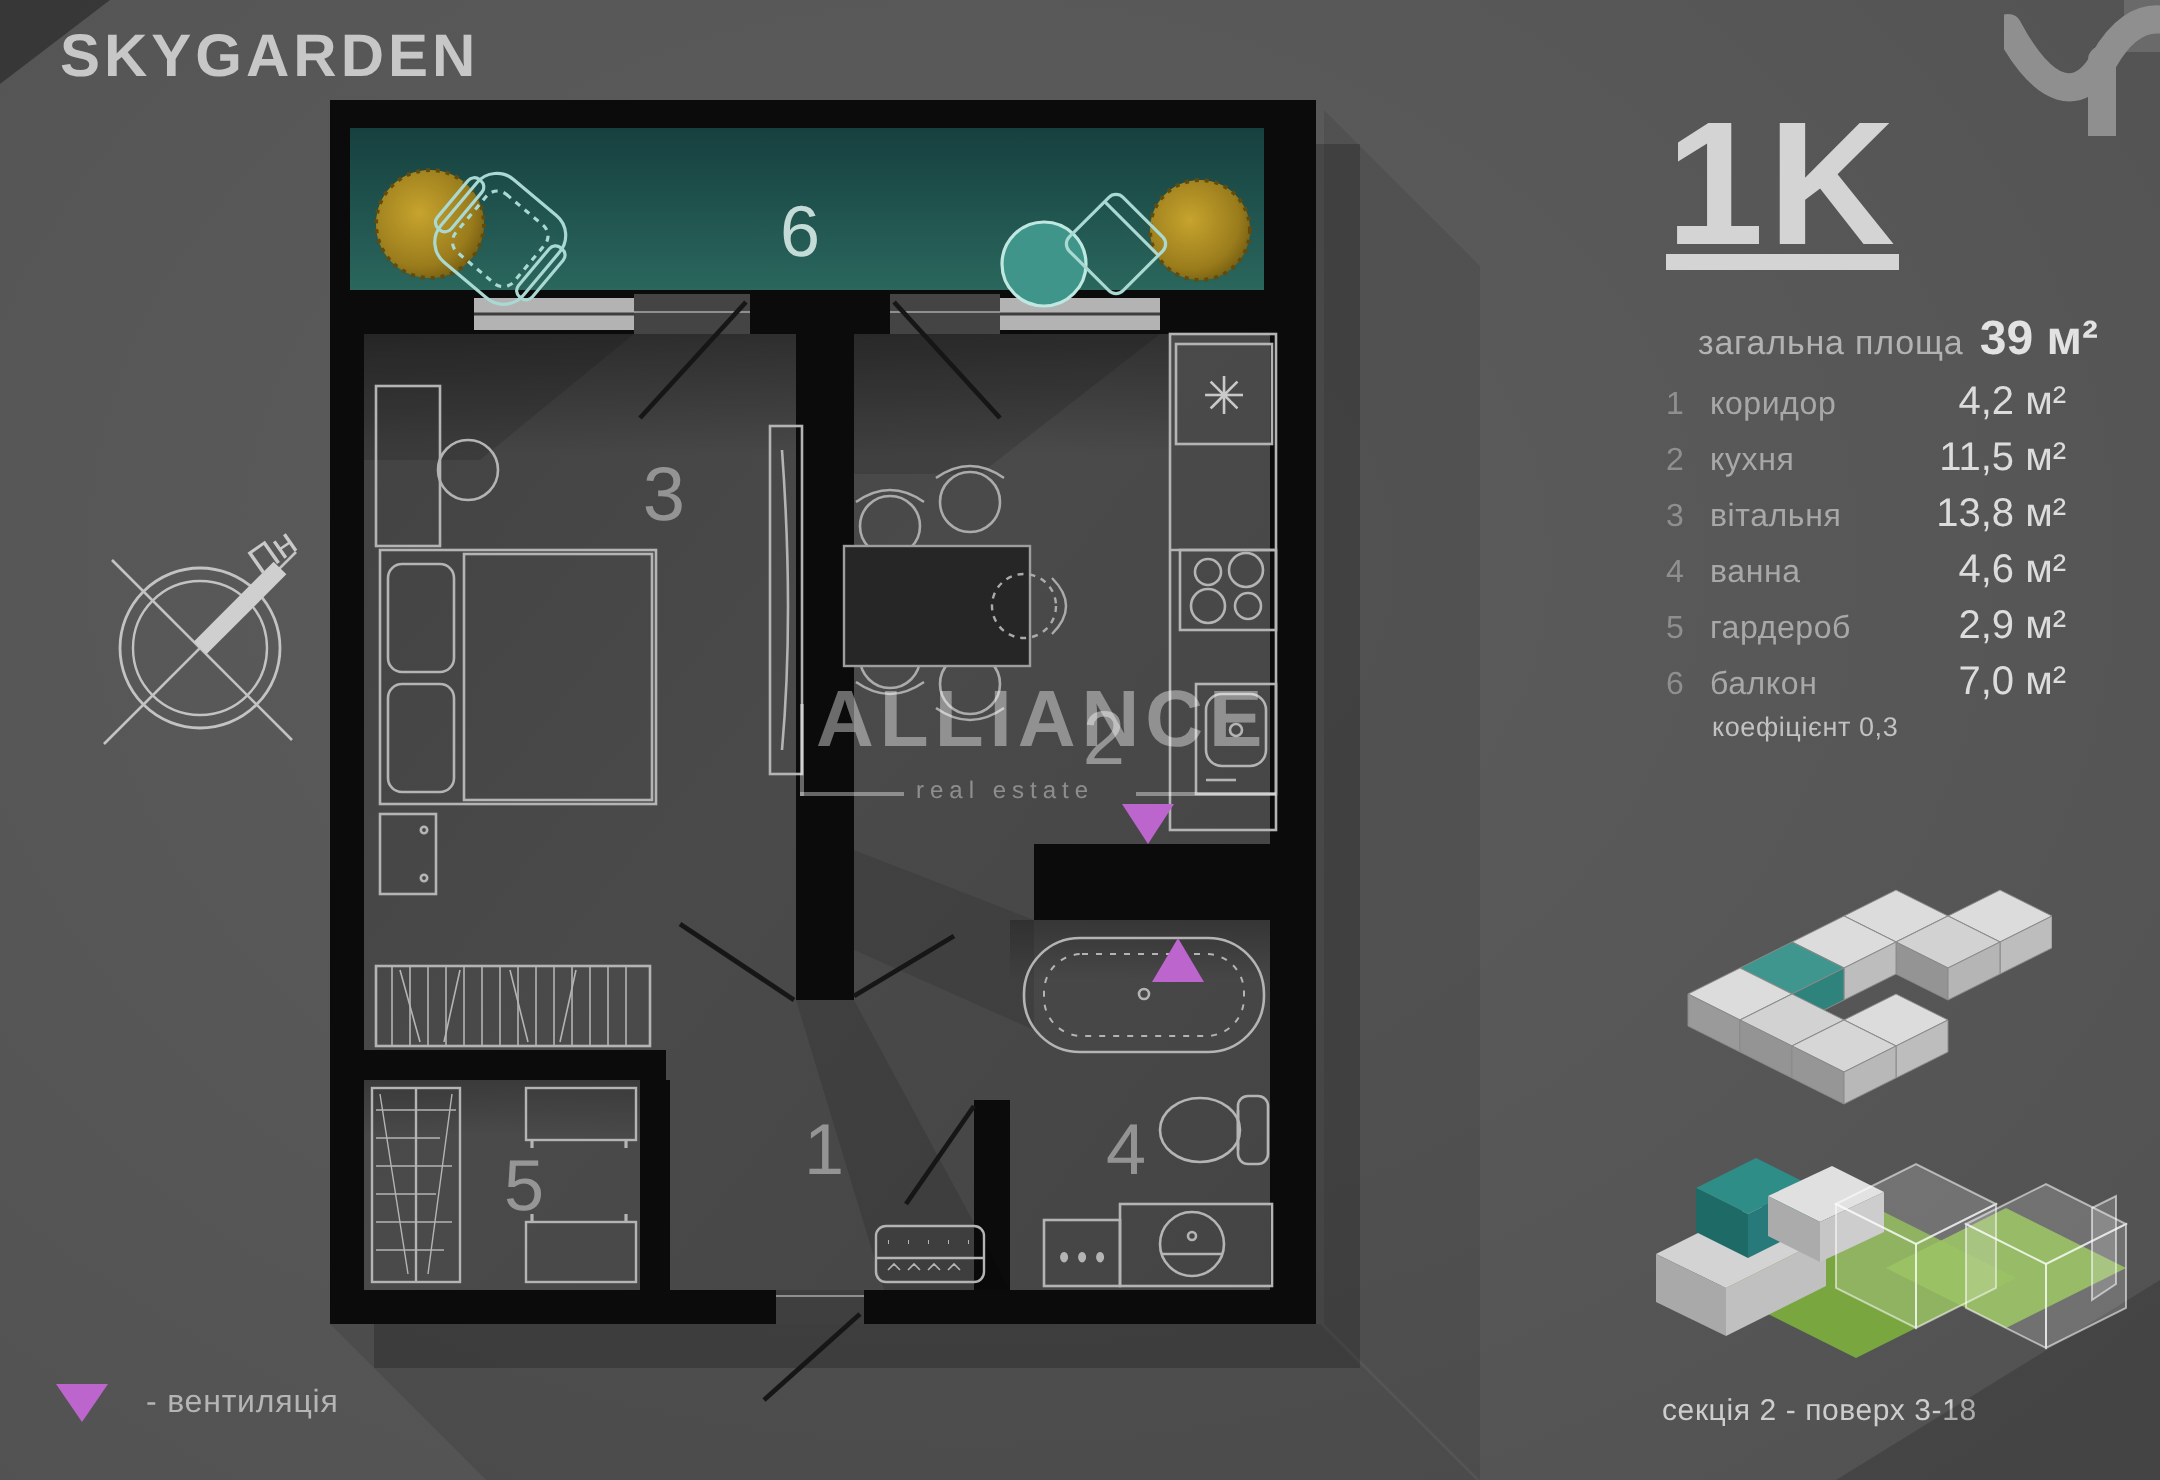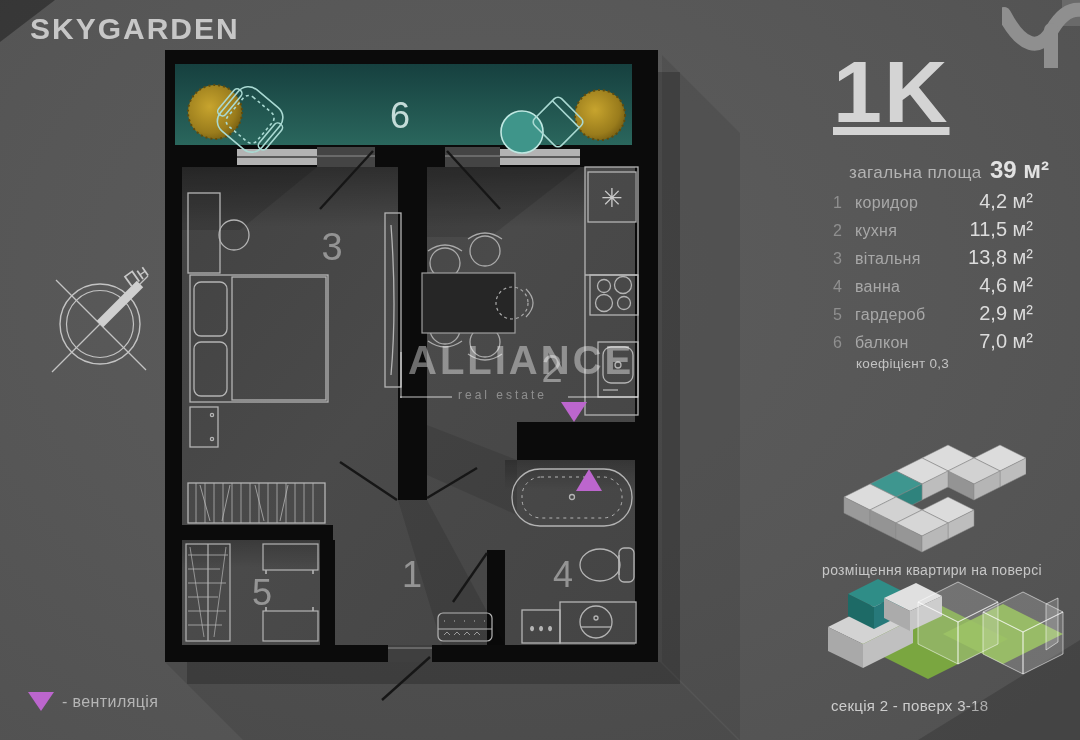--- a/index.html
+++ b/index.html
@@ -16,21 +16,21 @@
   .total-value{font-size:24px;color:#e2e2e2;font-weight:700;}
   .area-table{left:833px;top:190px;width:200px;}
   .area-row{display:flex;align-items:baseline;height:28px;}
   .area-num{width:22px;font-size:16px;color:#8f8f8f;}
   .area-name{flex:1;font-size:16px;color:#a8a8a8;letter-spacing:.3px;}
   .area-val{font-size:20px;color:#dcdcdc;font-weight:500;}
   .coef{left:856px;top:356px;font-size:13.5px;color:#c2c2c2;letter-spacing:.3px;}
   
   .floor-caption{left:812px;top:562px;width:240px;text-align:center;font-size:14px;color:#c6c6c6;letter-spacing:.3px;}
   .section-caption{left:831px;top:697px;font-size:15px;color:#cdcdcd;letter-spacing:.3px;}
-  .legend{left:28px;top:692px;display:flex;align-items:center;gap:8px;}
+  .legend{left:28px;top:692px;display:flex;align-items:center;gap:19px;}
   .vent-tri{width:0;height:0;border-left:13px solid transparent;border-right:13px solid transparent;border-top:19px solid #bc66cd;}
   .legend-text{font-size:16px;color:#b5b5b5;letter-spacing:.4px;}
   
   .watermark{left:400px;top:340px;width:240px;z-index:6;pointer-events:none;}
   .wm-title{margin-left:8px;font-size:40px;font-weight:700;letter-spacing:3px;color:rgba(255,255,255,.40);line-height:1;}
   .wm-sub{position:absolute;left:58px;top:48px;font-size:12px;letter-spacing:3px;color:rgba(255,255,255,.38);}
   .wm-line{position:absolute;background:rgba(255,255,255,.38);}
   .wm-v{left:0;top:12px;width:2px;height:46px;}
   .wm-h1{left:0;top:56px;width:52px;height:2px;}
   .wm-h2{left:168px;top:56px;width:70px;height:2px;}
@@ -372,21 +372,20 @@
           <polygon points="96,72 96,88 122,101 122,85" fill="#9a9a9a"></polygon>
           <polygon points="122,85 122,101 148,88 148,72" fill="#bdbdbd"></polygon>
         </g>
       <g>
           <polygon points="70,85 96,72 122,85 96,98" fill="#d6d6d6"></polygon>
           <polygon points="70,85 70,101 96,114 96,98" fill="#969696"></polygon>
           <polygon points="96,98 96,114 122,101 122,85" fill="#b8b8b8"></polygon>
         </g>
     </g>
   </svg>
-  <div class="abs floor-caption">розміщення квартири на поверсі</div>
 
   <svg class="abs" style="left:818px;top:572px;z-index:2" width="250" height="122" viewBox="0 0 250 122">
     <polygon points="40,72 120,32 190,67 110,107" fill="#7cab3f" opacity="0.95"></polygon>
     <polygon points="125,62 185,32 245,62 185,92" fill="#8ab945" opacity="0.9"></polygon>
     <g>
       <polygon points="10,55 60,30 95,47 45,72" fill="#d3d3d3"></polygon>
       <polygon points="10,55 10,79 45,96 45,72" fill="#a9a9a9"></polygon>
       <polygon points="45,72 45,96 95,71 95,47" fill="#c0c0c0"></polygon>
     </g>
     <g>

